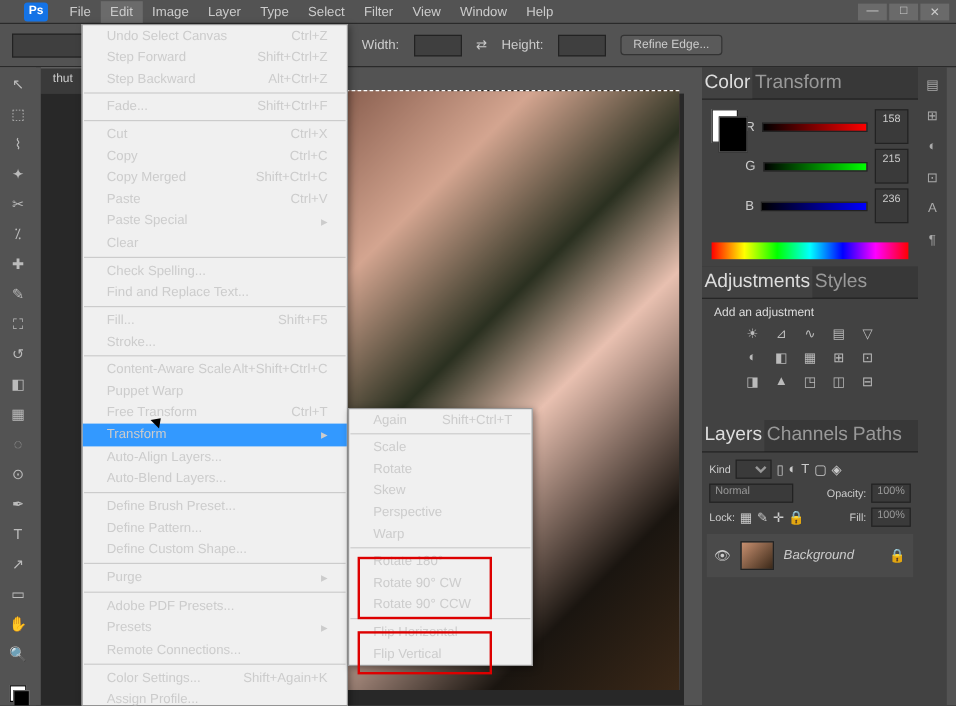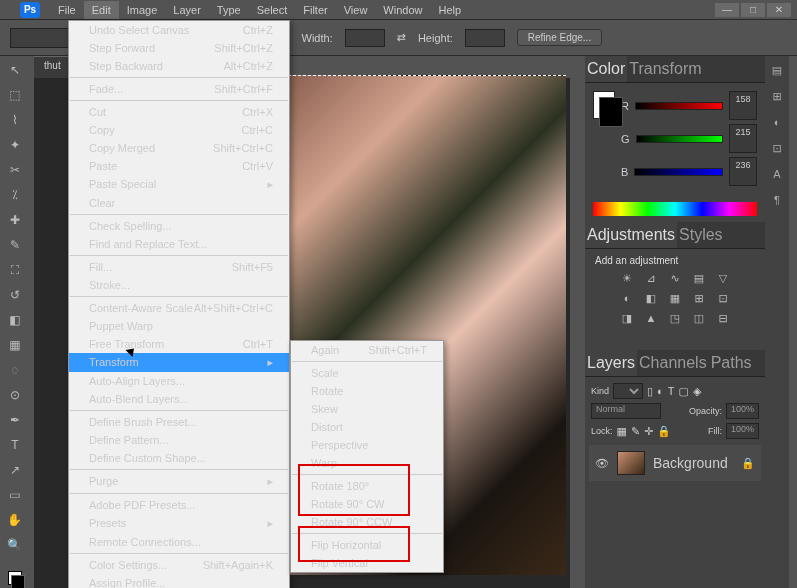--- a/index.html
+++ b/index.html
@@ -265,24 +265,20 @@
     </div>
     <div class="item">
       <span>Rotate</span>
       <span></span>
     </div>
     <div class="item">
       <span>Skew</span>
       <span></span>
     </div>
     <div class="item">
-      <span>Distort</span>
-      <span></span>
-    </div>
-    <div class="item">
       <span>Perspective</span>
       <span></span>
     </div>
     <div class="item">
       <span>Warp</span>
       <span></span>
     </div>
     <div class="sep"></div>
     <div class="item">
       <span>Rotate 180°</span>
@@ -391,21 +387,21 @@
       <span>▦</span>
       <span>✎</span>
       <span>✛</span>
       <span>🔒</span>
       <span style="font-size:9px;margin-left:auto">Fill:</span>
       <div class="inp">100%</div>
     </div>
     <div class="litem">
       <span class="eye">👁</span>
       <div class="thumb"></div>
-      <span style="font-size:14px">Background</span>
+      <span style="font-style:italic;font-size:11px">Background</span>
       <span style="margin-left:auto">🔒</span>
     </div>
   </div>
 </div>
 
 <div class="palcol">
   <div>▤</div>
   <div>⊞</div>
   <div>◐</div>
   <div>⊡</div>

